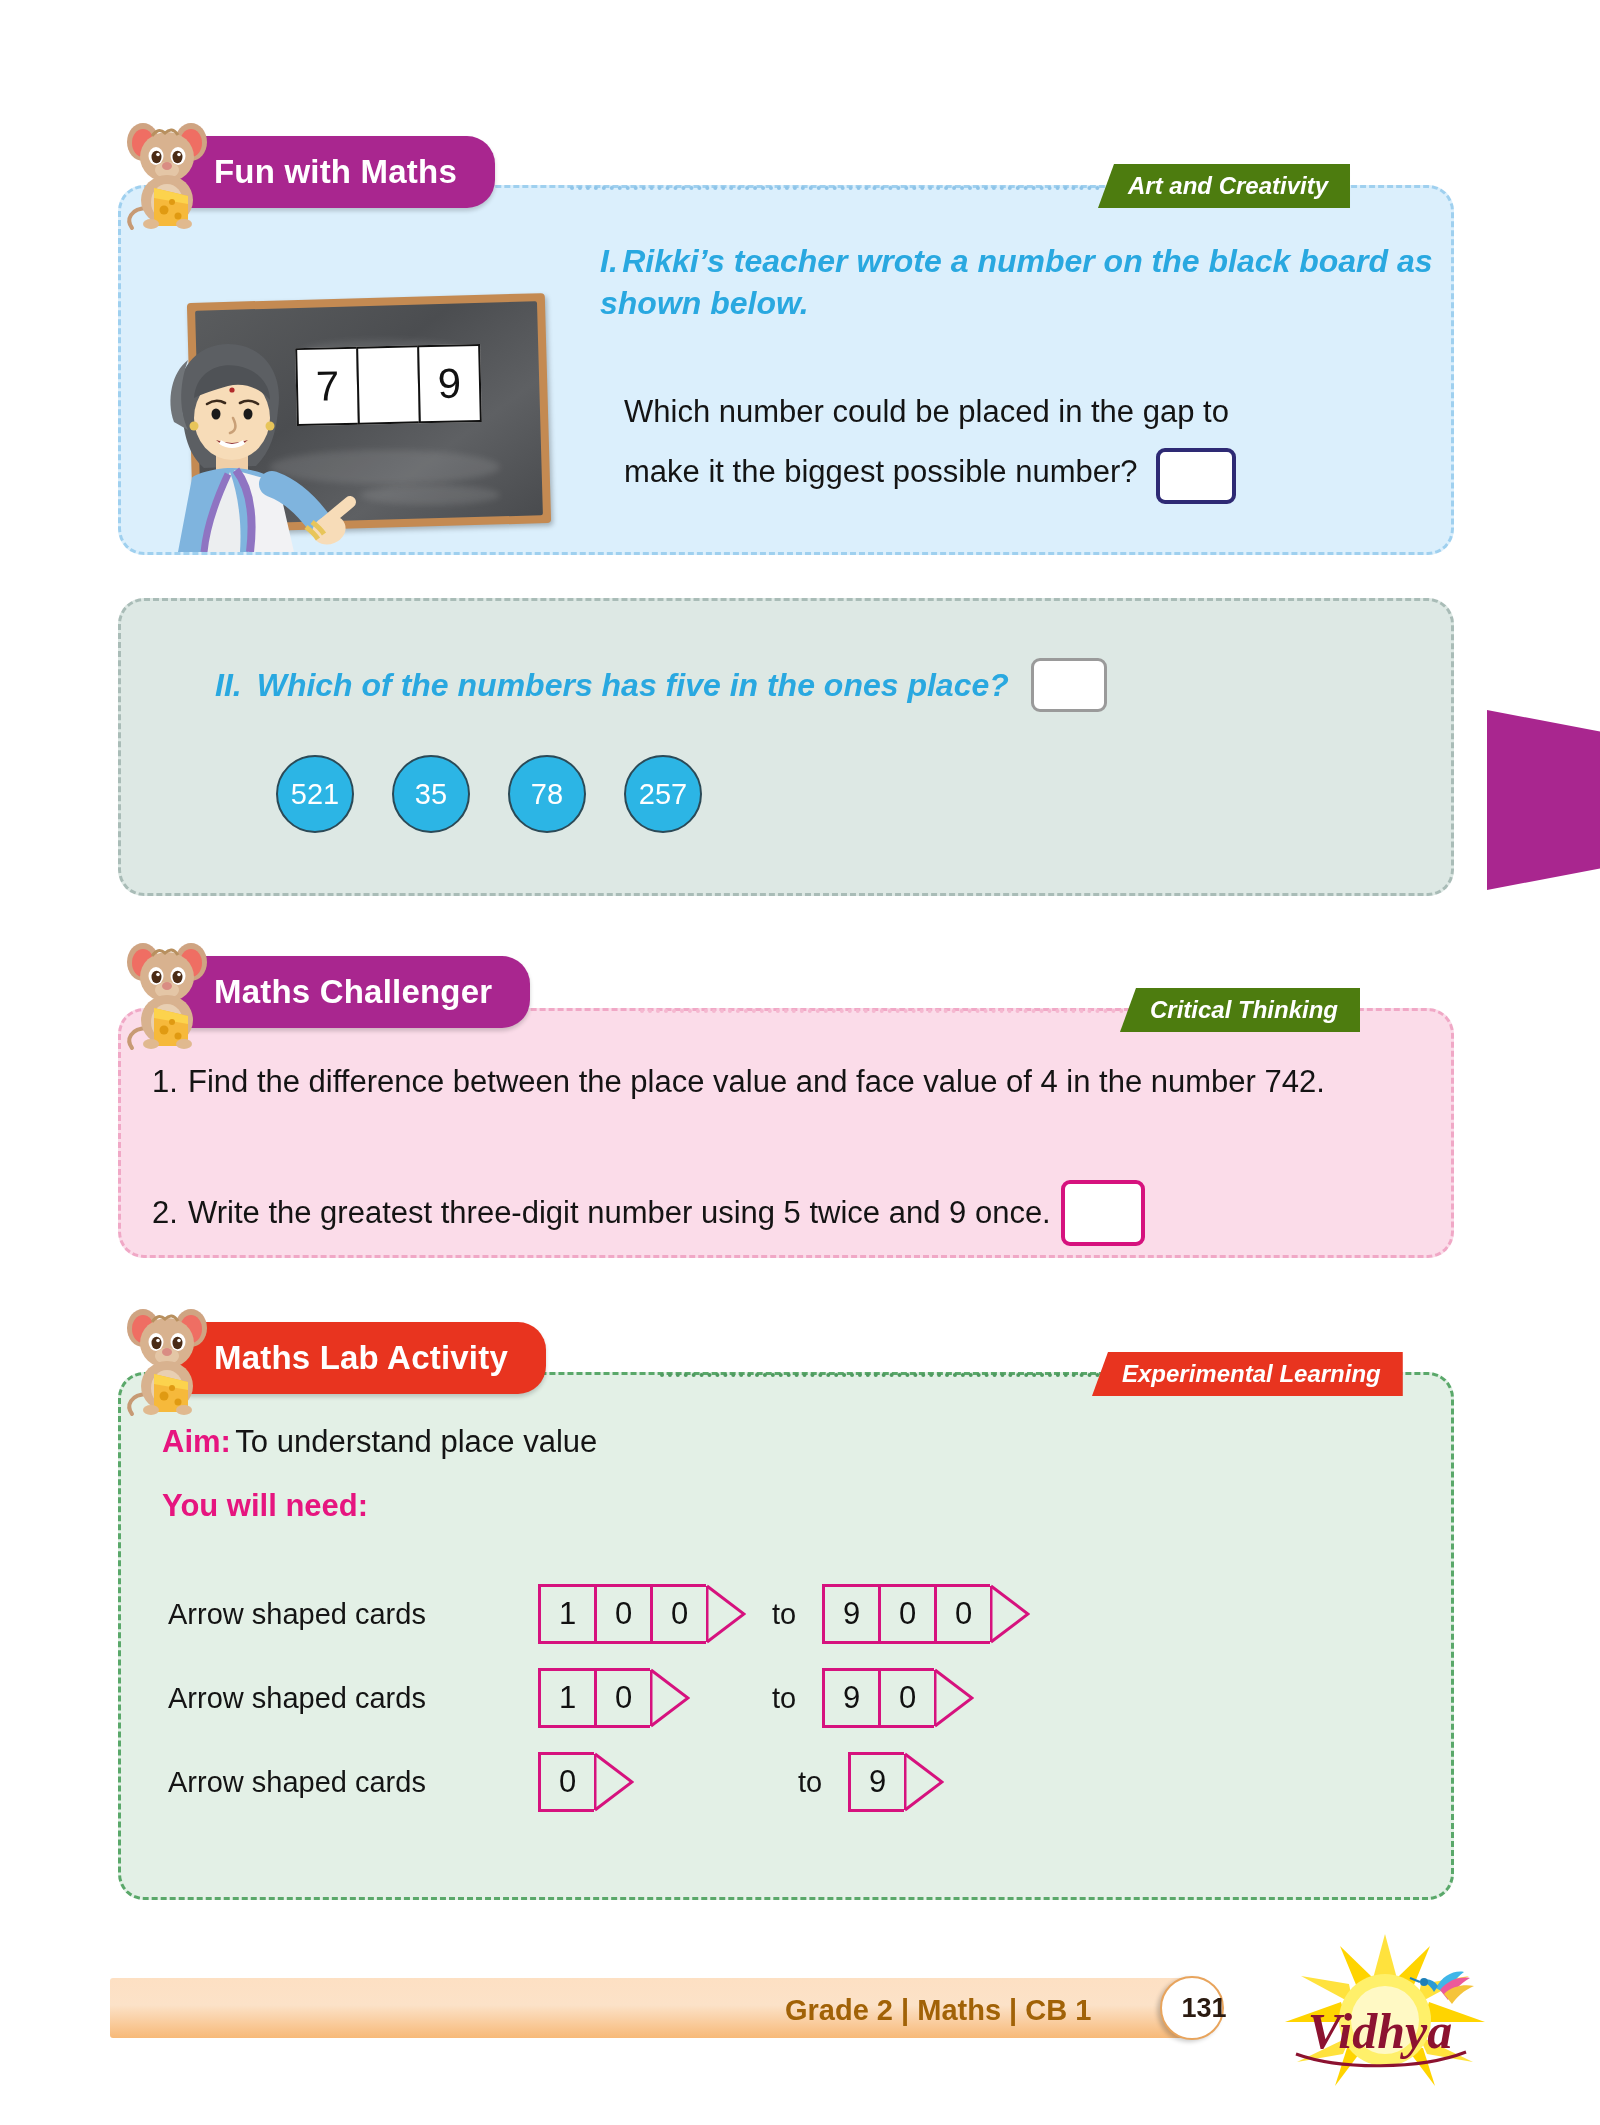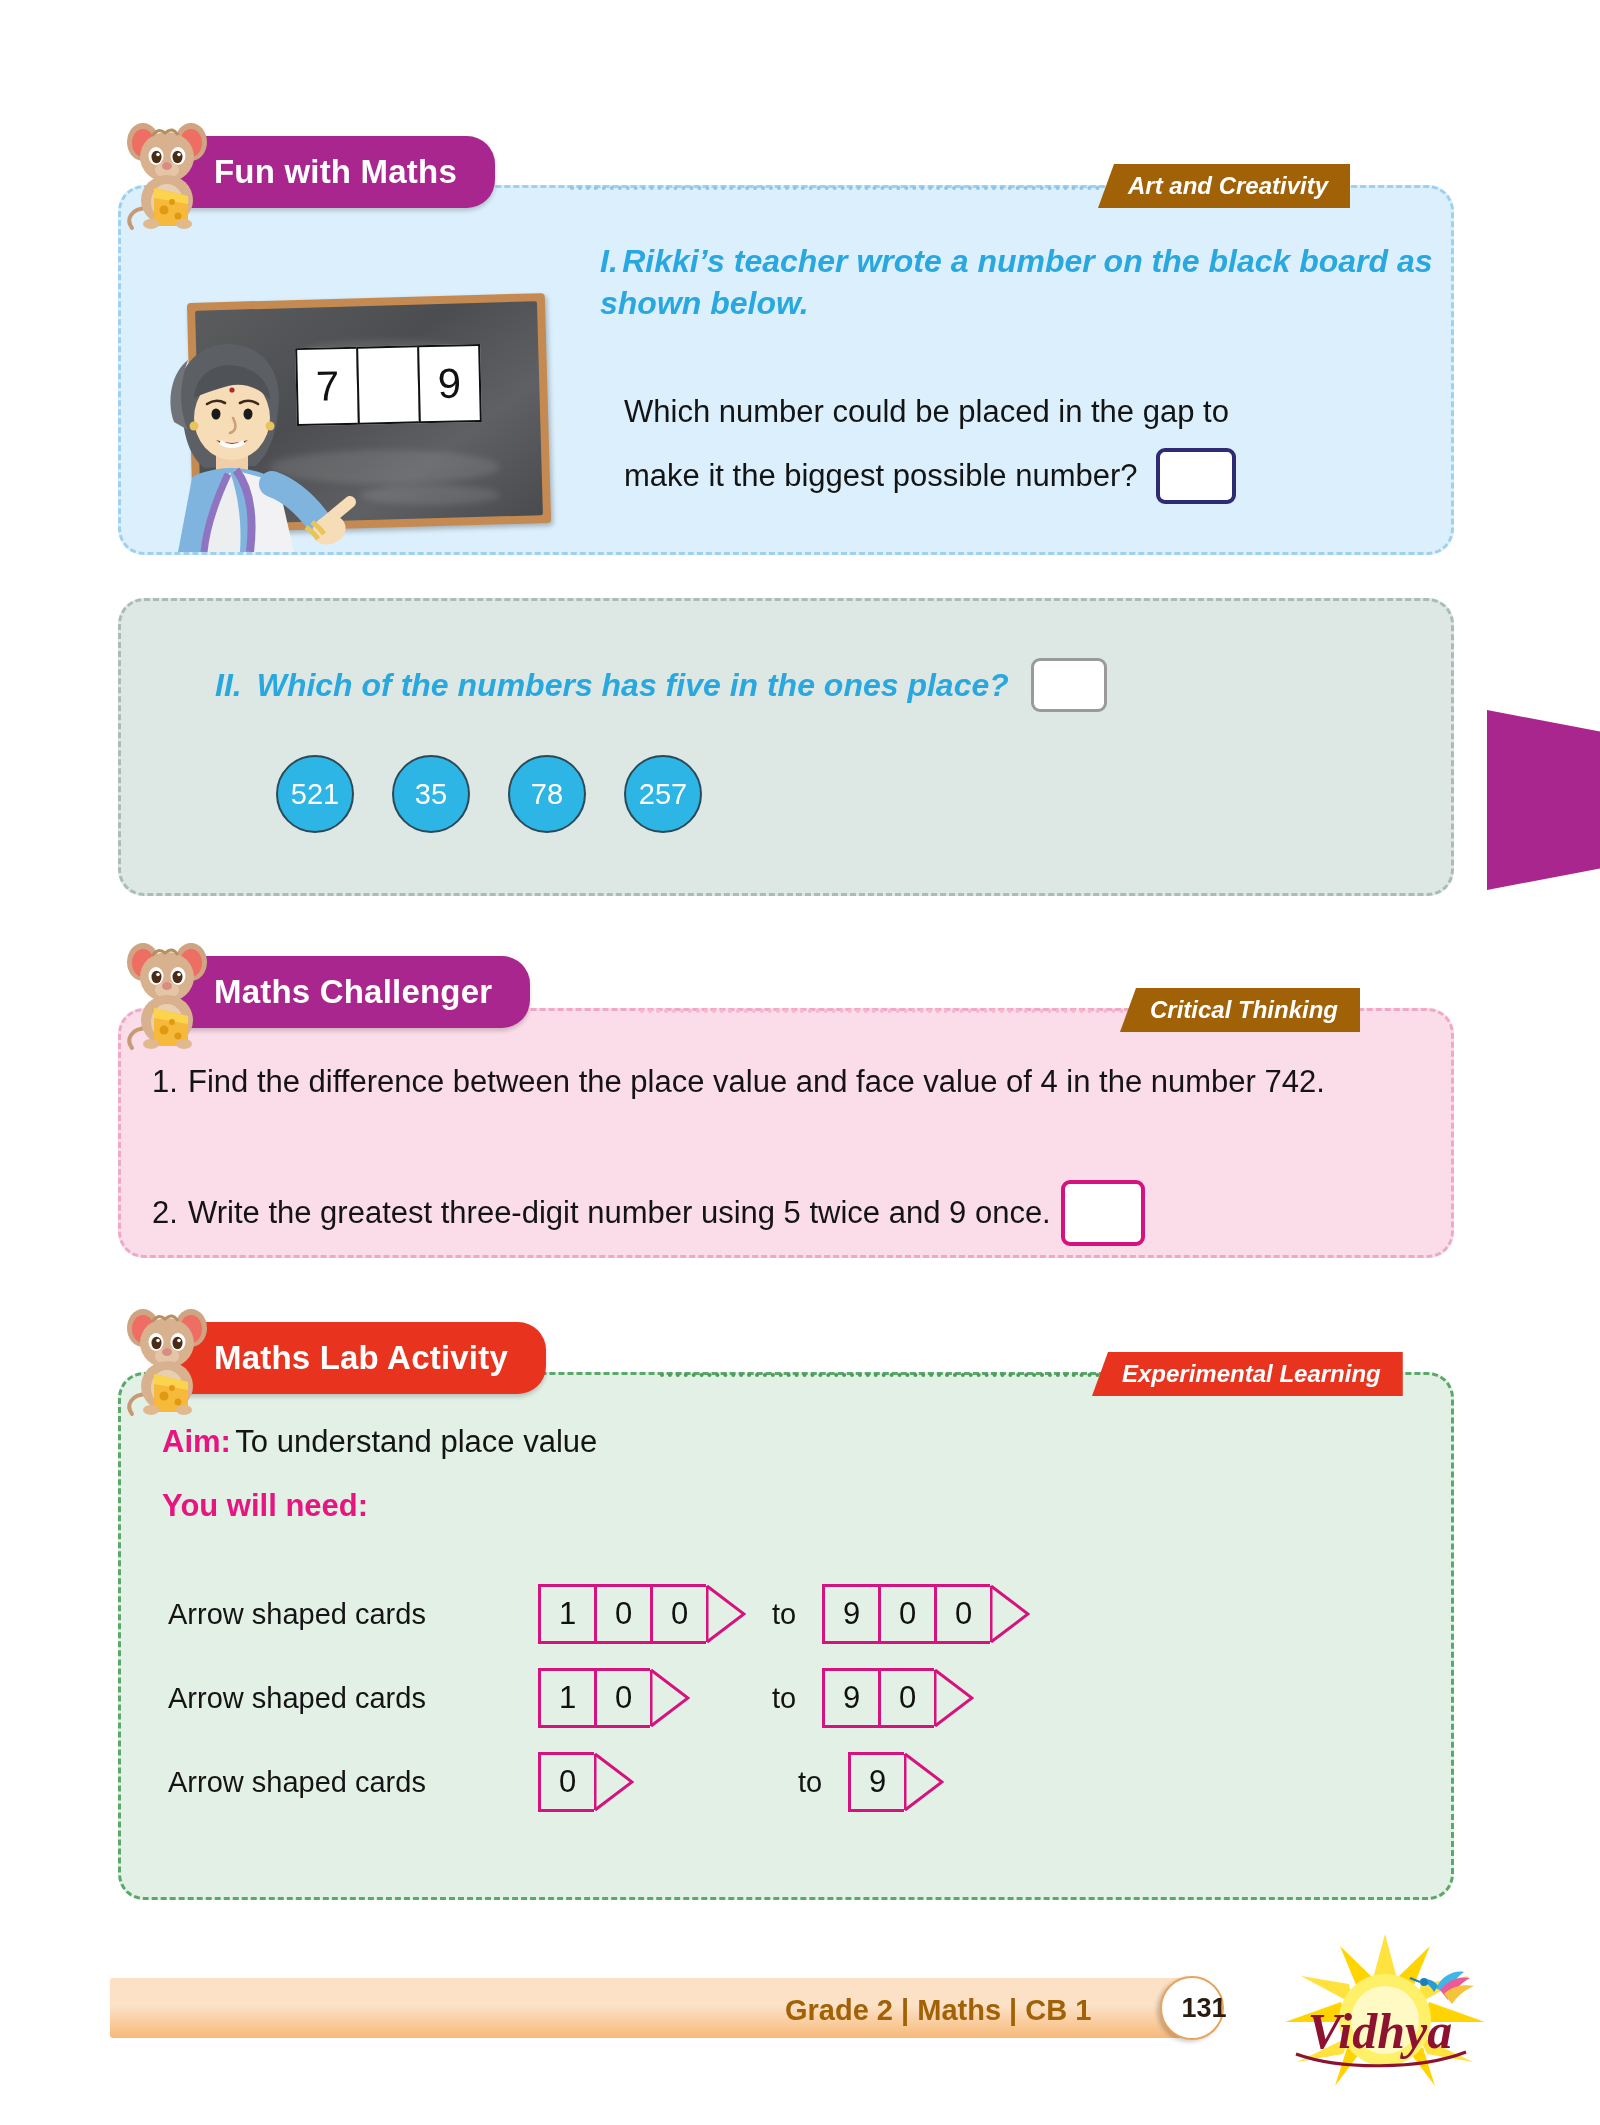--- a/index.html
+++ b/index.html
@@ -52,21 +52,21 @@
     padding: 0 22px 0 30px;
     color: #fff;
     font-size: 24px;
     font-style: italic;
     font-weight: bold;
     white-space: nowrap;
     z-index: 41;
     clip-path: polygon(16px 0, 100% 0, 100% 100%, 0 100%);
     box-shadow: 0 3px 3px rgba(0,0,0,.18);
   }
-  .skill-badge.purple { background: #a16207; }
+  .skill-badge.purple { background: #4d7c0f; }
   .skill-badge.red    { background: #e8341f; }
 
   
   .panel { position: absolute; border-radius: 26px; }
 
   .panel-blue  { background: #dbeffc; border: 3px dashed #9fd0ef; }
   .panel-sage  { background: #dde8e4; border: 3px dashed #a9bcb7; }
   .panel-pink  { background: #fbdce9; border: 3px dashed #f0a8c6; }
   .panel-green { background: #e3f0e6; border: 3px dashed #5aa86a; }
 
@@ -326,21 +326,21 @@
     </div>
   </div>
 
   <div style="position:absolute; left:600px; top:240px; width:840px;">
     <span class="q-head">I.</span>
     <span class="q-head">Rikki’s teacher wrote a number on the black board as shown below.</span>
   </div>
 
   <div class="q-body" style="position:absolute; left:624px; top:388px; width:830px;">Which number could be placed in the gap to</div>
 
-  <div style="position:absolute; left:624px; top:448px; width:830px; display:flex; align-items:center;">
+  <div style="position:absolute; left:624px; top:448px; width:830px; display:flex; ">
     <span class="q-body">make it the biggest possible number?</span>
     <span class="ansbox navy" style="width:80px; height:56px; margin-left:18px; font-size:30px; text-align:center; line-height:48px; color:#141414;"></span>
   </div>
 
   <div class="panel panel-sage" style="left:118px; top:598px; width:1336px; height:298px;"></div>
 
   <div style="position:absolute; left:215px; top:658px; display:flex; align-items:center;">
     <span class="q-head" style="margin-right:15px;">II.</span>
     <span class="q-head">Which of the numbers has five in the ones place?</span>
     <span class="ansbox gray" style="width:76px; height:54px; margin-left:22px; font-size:30px; text-align:center; line-height:48px; color:#141414;"></span>

